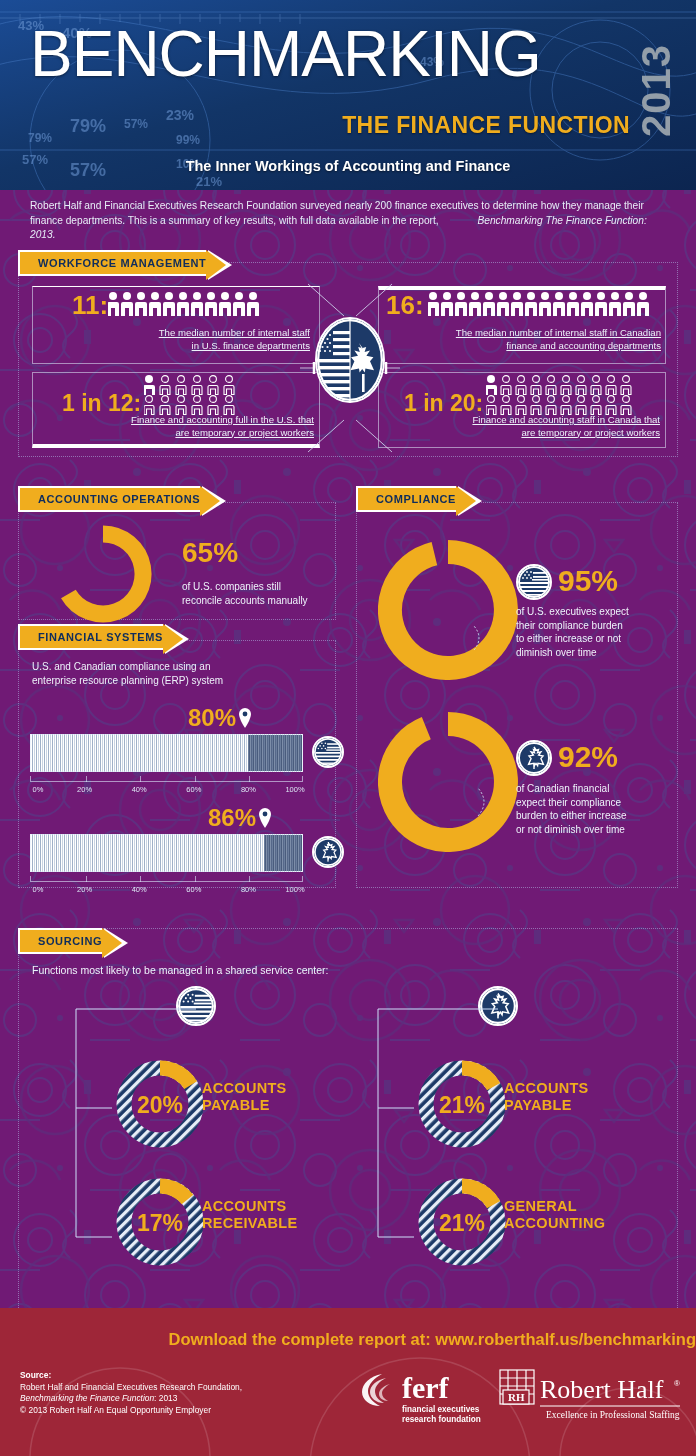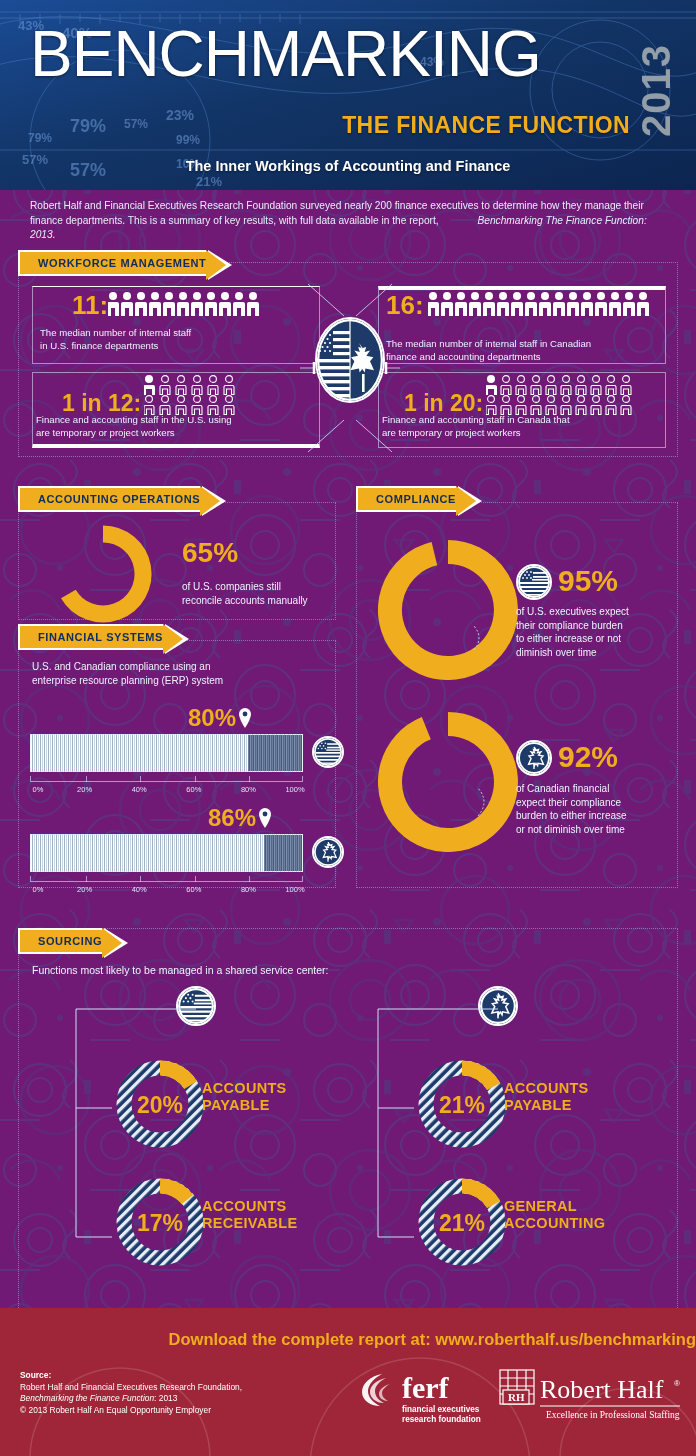--- a/index.html
+++ b/index.html
@@ -80,21 +80,21 @@
     position:relative; z-index:3; font-size:11px; font-weight:bold;
     letter-spacing:.6px; color:#0f2d5c; white-space:nowrap;
   }
 
   
   .frame{ position:absolute; border:1px dotted rgba(190,215,250,.45); }
 
   
   .wf-box{ position:absolute; border:1px solid rgba(225,235,250,.55); }
   .bignum{ color:#f0ad1e; font-weight:bold; }
-  .wf-caption{ font-size:9.6px; line-height:12.5px; color:#eef3fb; text-align:left; }
+  .wf-caption{ font-size:9.6px; line-height:12.5px; color:#eef3fb; text-align:right;text-decoration:underline; }
   .flagcircle{
     border-radius:50%; border:2px solid #ffffff; background:#1d3a68; overflow:hidden;
   }
   .donut-label-num{ color:#f0ad1e; font-weight:bold; }
   .donut-text{ font-size:10px; line-height:13.5px; color:#eef3fb; }
 
   
   .meter{
     position:absolute; height:38px; border:1px solid rgba(220,232,250,.5);
     background:
@@ -365,21 +365,21 @@
             <circle cx="5" cy="5" r="4"></circle>
             <path d="M1 11 h8 a2 2 0 0 1 2 2 v12 h-4 v-8 h-4 v8 h-4 v-12 a2 2 0 0 1 2 -2z"></path>
           </g>
         <g transform="translate(210,0)">
             <circle cx="5" cy="5" r="4"></circle>
             <path d="M1 11 h8 a2 2 0 0 1 2 2 v12 h-4 v-8 h-4 v8 h-4 v-12 a2 2 0 0 1 2 -2z"></path>
           </g>
       </g>
     </svg>
   </div>
-  <div class="wf-caption" style="position:absolute; left:386px; top:338px; width:275px;">
+  <div class="wf-caption" style="position:absolute; left:386px; top:327px; width:275px;">
     <div>The median number of internal staff in Canadian</div>
     <div>finance and accounting departments</div>
   </div>
 
   <div class="wf-box" style="left:32px; top:372px; width:288px; height:76px; border-bottom:4px solid #ffffff;"></div>
   <div style="position:absolute; left:62px; top:374px; display:flex; align-items:flex-end; gap:3px;">
     <span class="bignum" style="font-size:23px; line-height:26px;">1 in 12:</span>
     <svg width="128" height="42">
       <g>
         <g fill="#ffffff">
@@ -429,21 +429,21 @@
             </g>
           <g transform="translate(80,20)">
               <circle cx="5" cy="5" r="3.4"></circle>
               <path d="M1.5 11.5 h7 a1.5 1.5 0 0 1 1.5 1.5 v7.5 h-2.5 v-5.5 h-5 v5.5 h-2.5 v-7.5 a1.5 1.5 0 0 1 1.5 -1.5z"></path>
             </g>
         </g>
       </g>
     </svg>
   </div>
   <div class="wf-caption" style="position:absolute; left:36px; top:414px; width:278px;">
-    <div>Finance and accounting staff in the U.S. using</div>
+    <div>Finance and accounting full in the U.S. that</div>
     <div>are temporary or project workers</div>
   </div>
 
   <div class="wf-box" style="left:378px; top:372px; width:288px; height:76px;"></div>
   <div style="position:absolute; left:404px; top:374px; display:flex; align-items:flex-end; gap:3px;">
     <span class="bignum" style="font-size:23px; line-height:26px;">1 in 20:</span>
     <svg width="170" height="42">
       <g>
         <g fill="#ffffff">
             <circle cx="5" cy="5" r="4"></circle>

